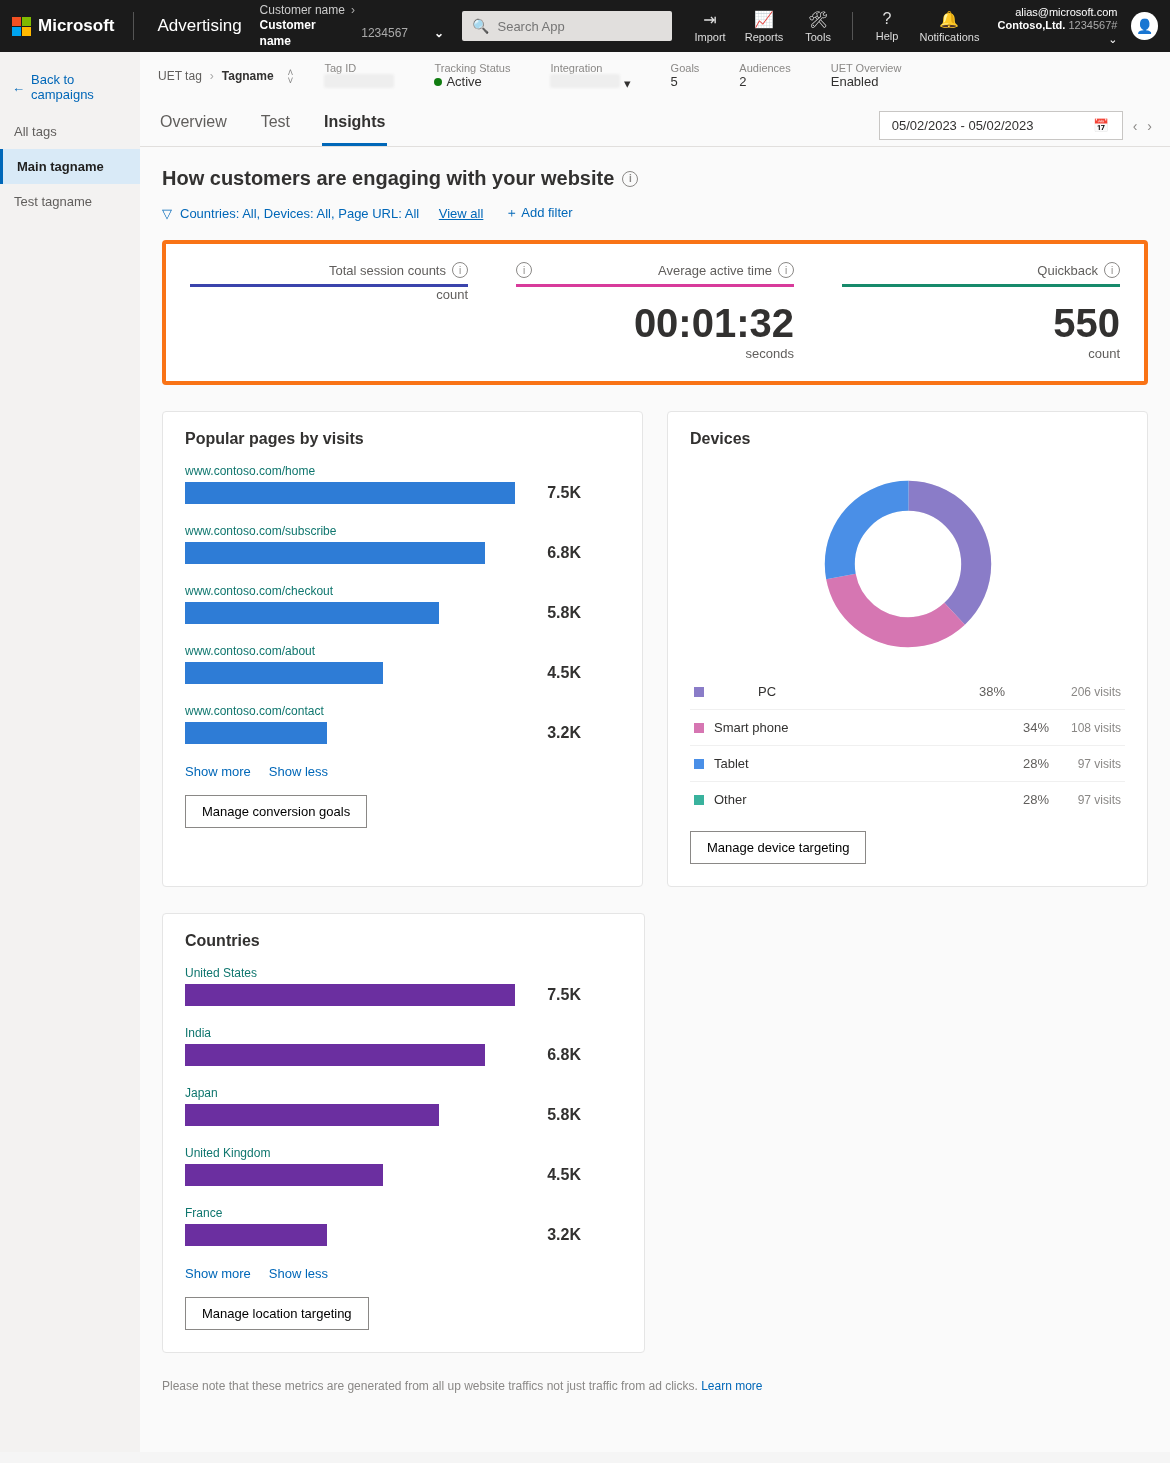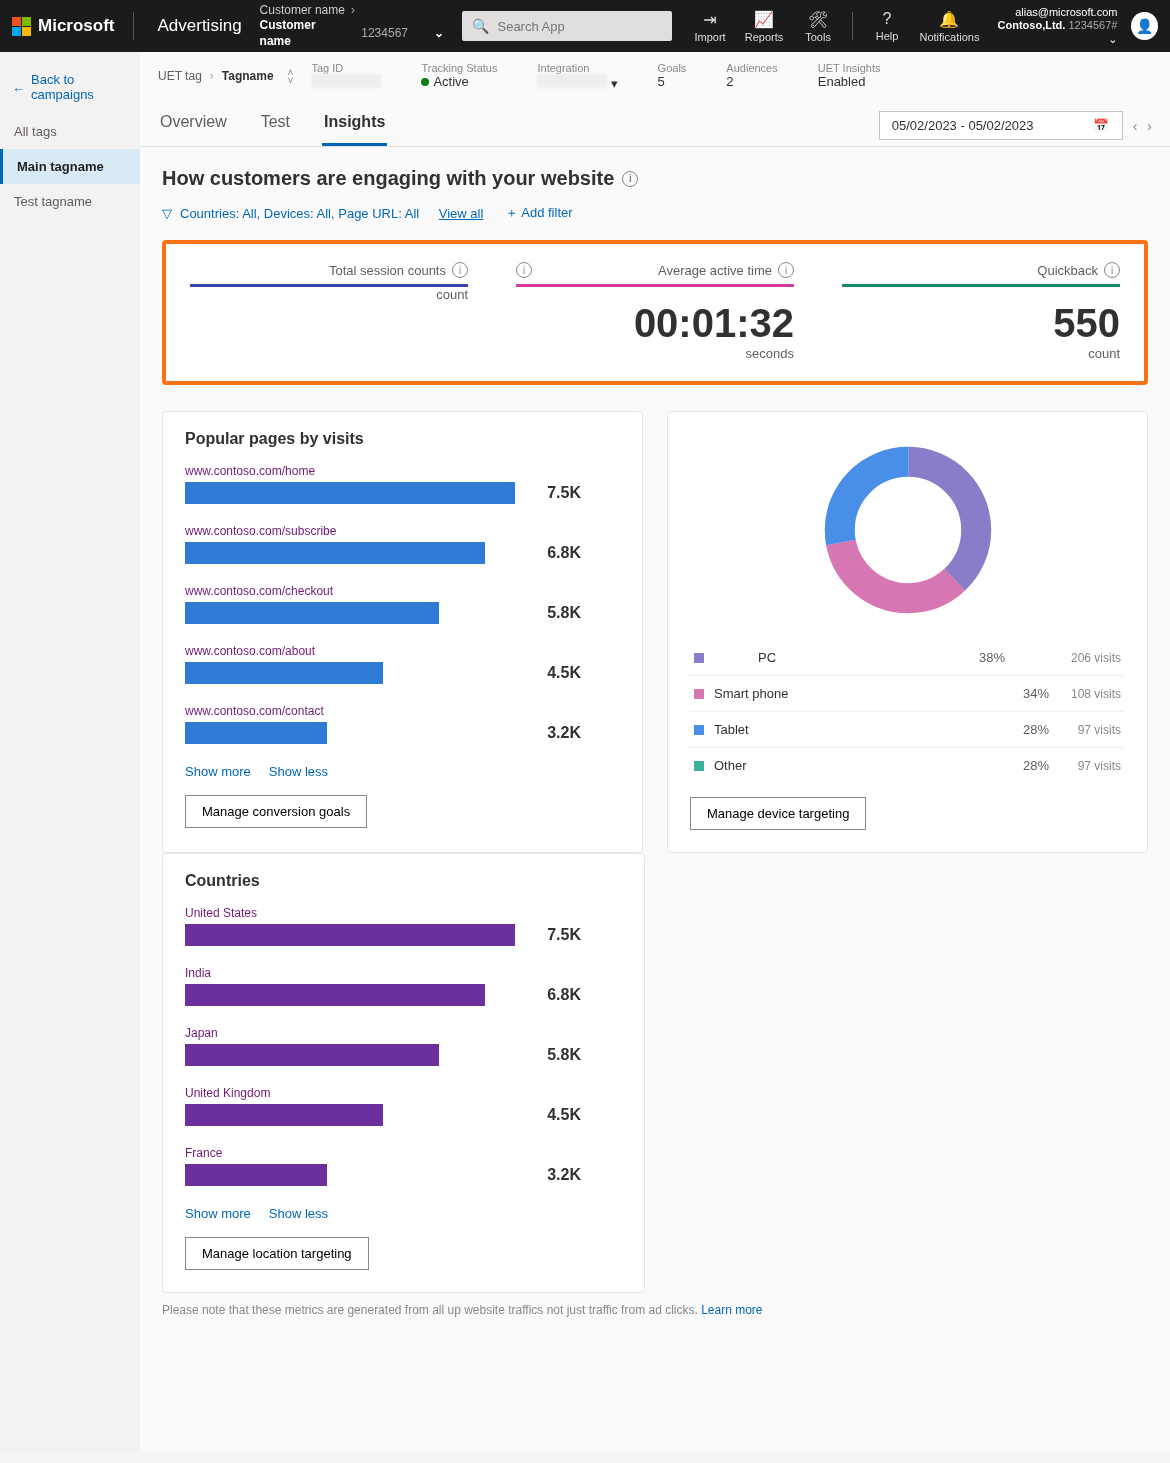--- a/index.html
+++ b/index.html
@@ -29,21 +29,21 @@
   .sidebar { width:140px; background:#f3f2f1; min-height:1400px; padding-top:8px; }
   .back-link { color:#0067b8; font-size:13px; padding:12px 12px; display:flex; align-items:center; gap:6px; cursor:pointer; }
   .side-item { padding:10px 14px; font-size:13px; color:#605e5c; cursor:pointer; }
   .side-item.active { background:#d9eaf7; border-left:3px solid #0067b8; color:#201f1e; font-weight:600; }
 
   .main { flex:1; background:#fafafa; }
   .crumbbar { display:flex; align-items:center; gap:18px; padding:10px 18px 0 18px; font-size:12px; color:#605e5c; }
   .crumb { display:flex; gap:8px; }
   .crumb .bold { font-weight:600; color:#323130; }
   .updown { display:flex; flex-direction:column; line-height:8px; font-size:10px; color:#888; margin-left:6px; }
-  .meta-grid { display:flex; gap:40px; font-size:12px; }
+  .meta-grid { display:flex; gap:40px; font-size:12px;margin-left:13px; }
   .meta-col .lbl { color:#8a8886; font-size:11px; }
   .meta-col .val { color:#323130; font-size:13px; }
   .dot-active { width:8px; height:8px; background:#107c10; border-radius:50%; display:inline-block; margin-right:4px; }
   .blurbox { display:inline-block; width:70px; height:14px; background:#eee; border-radius:2px; filter:blur(1px); }
 
   .tabbar { display:flex; align-items:center; padding:14px 18px 0 18px; gap:30px; border-bottom:1px solid #e1dfdd; }
   .tab { padding:8px 2px 12px 2px; font-size:16px; color:#605e5c; cursor:pointer; }
   .tab.active { color:#323130; font-weight:600; border-bottom:3px solid #0067b8; }
   .date-pick { margin-left:auto; display:flex; align-items:center; gap:10px; }
   .date-box { border:1px solid #c8c6c4; background:#fff; padding:6px 12px; display:flex; align-items:center; gap:60px; font-size:13px; }
@@ -58,25 +58,25 @@
   .kpi-card { background:#fff; border:4px solid #f97316; border-radius:4px; display:flex; padding:0; margin-bottom:26px; }
   .kpi { flex:1; padding:18px 24px 20px 24px; }
   .kpi-head { display:flex; justify-content:flex-end; align-items:center; gap:6px; font-size:13px; color:#605e5c; padding-bottom:6px; border-bottom:3px solid; }
   .kpi.blue .kpi-head { border-color:#3b44ac; }
   .kpi.pink .kpi-head { border-color:#d83b9b; }
   .kpi.teal .kpi-head { border-color:#178a6b; }
   .kpi-val { font-size:40px; font-weight:600; text-align:right; margin-top:14px; }
   .kpi-sub { text-align:right; color:#605e5c; font-size:13px; }
 
   .cards-row { display:flex; gap:24px; }
-  .card { background:#fff; border:1px solid #e5e5e5; border-radius:4px; padding:18px 22px 22px 22px; }
+  .card { background:#fff; border:1px solid #e5e5e5; border-radius:4px; padding:18px 22px 22px 22px; margin-bottom:26px; }
   .card-title { font-size:16px; font-weight:600; margin-bottom:16px; }
 
   .bar-row { margin-bottom:20px; }
-  .bar-lbl { font-size:12px; color:#701a75; margin-bottom:4px; }
+  .bar-lbl { font-size:12px; color:#0f766e; margin-bottom:4px; }
   .bar-line { display:flex; align-items:center; gap:16px; }
   .bar-track { height:22px; flex:1; max-width:330px; }
   .bar-fill { height:100%; }
   .bar-fill.blue { background:#2e7cd6; }
   .bar-fill.purple { background:#6b2fa0; }
   .bar-val { font-weight:600; font-size:16px; min-width:50px; text-align:right; }
 
   .links-row { display:flex; gap:18px; margin:6px 0 16px 0; }
   .linkish { color:#0067b8; font-size:13px; cursor:pointer; }
   .btn-outline { border:1px solid #8a8886; background:#fff; padding:8px 16px; font-size:13px; cursor:pointer; }
@@ -189,21 +189,21 @@
           </div>
         <div class="meta-col">
             <div class="lbl">Goals</div>
             <div class="val">5</div>
           </div>
         <div class="meta-col">
             <div class="lbl">Audiences</div>
             <div class="val">2</div>
           </div>
         <div class="meta-col">
-            <div class="lbl">UET Insights</div>
+            <div class="lbl">UET Overview</div>
             <div class="val">Enabled</div>
           </div>
       </div>
     </div>
 
     <div class="tabbar">
       <div id="tabs-host" style="display:flex;gap:30px;">
           <div class="tab">Overview</div>
           <div class="tab">Test</div>
           <div class="tab active">Insights</div>
@@ -308,20 +308,21 @@
               </div>
             </div>
           <div class="links-row">
             <span class="linkish">Show more</span>
             <span class="linkish">Show less</span>
           </div>
           <button class="btn-outline">Manage conversion goals</button>
         </div>
 
         <div class="card" style="flex:1">
+          <div class="card-title">Devices</div>
           <div class="donut-wrap">
             <svg width="180" height="180" viewBox="0 0 42 42">
               <circle cx="21" cy="21" r="15.9155" fill="transparent" stroke="#eee" stroke-width="7"></circle>
               <g id="donut-segments">
                   <circle cx="21" cy="21" r="15.9155" fill="transparent" stroke="#8a7cc8" stroke-width="7" stroke-dasharray="38 62" stroke-dashoffset="25"></circle>
                   <circle cx="21" cy="21" r="15.9155" fill="transparent" stroke="#d676b2" stroke-width="7" stroke-dasharray="34 66" stroke-dashoffset="-13"></circle>
                   <circle cx="21" cy="21" r="15.9155" fill="transparent" stroke="#4a8fe7" stroke-width="7" stroke-dasharray="28.000000000000004 72" stroke-dashoffset="-47"></circle>
                 </g>
             </svg>
           </div>

